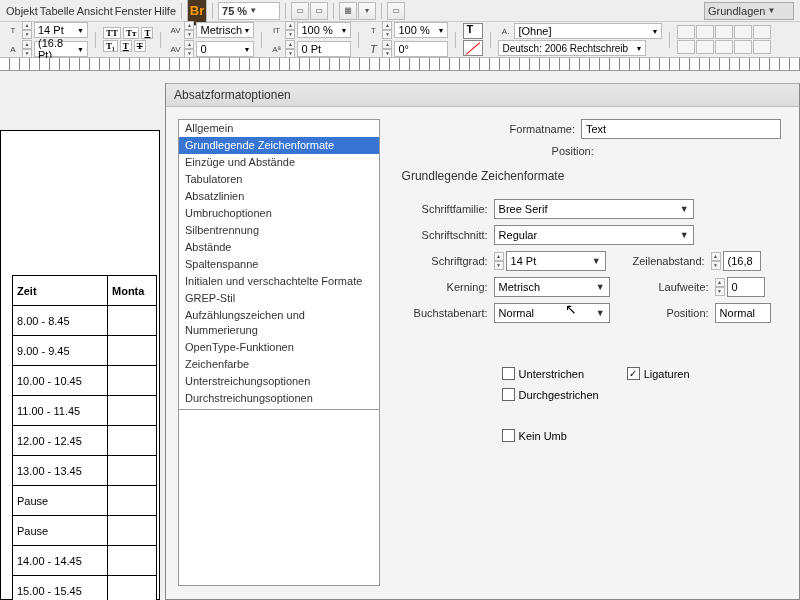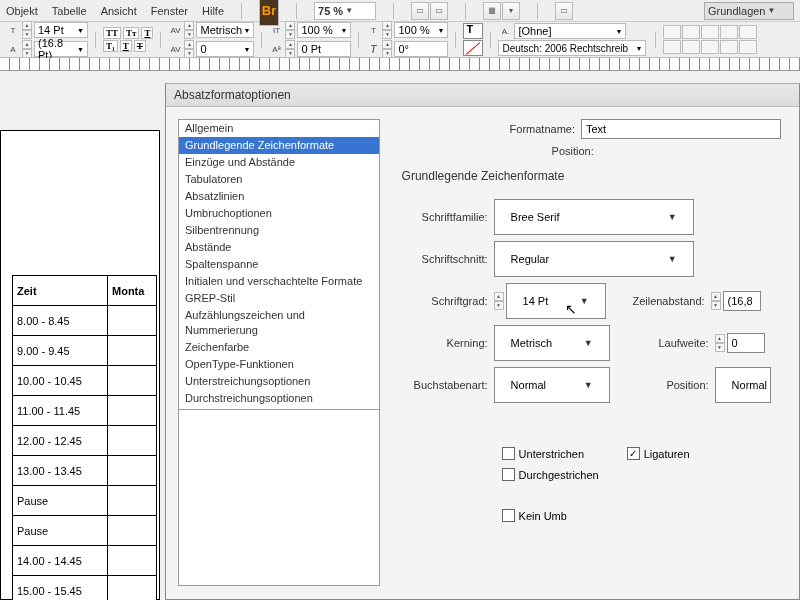--- a/index.html
+++ b/index.html
@@ -1,18 +1,18 @@
 <!DOCTYPE html>
 <html><head>
 <meta charset="utf-8">
 <style>
 * { margin: 0; padding: 0; box-sizing: border-box; font-family: "Segoe UI", Tahoma, sans-serif; font-size: 11px; }
 body { background: #f0f0f0; overflow: hidden; width: 800px; height: 600px; position: relative; }
 
-.menubar { background: #eeeeee; height: 22px; display: flex; align-items: center; padding: 0 6px; gap: 14px; border-bottom: 1px solid #ccc; }
+.menubar { background: #eeeeee; height: 22px; display: flex; align-items: center; padding: 0 6px; gap: 2px; border-bottom: 1px solid #ccc; }
 .menubar span { color: #333; cursor: default; }
 .sep { width: 1px; height: 16px; background: #bbb; margin: 0 3px; }
 .btn-sm { width: 20px; height: 30px; border: 1px solid #bbb; background: #f5f5f5; display: flex; align-items: center; justify-content: center; font-size: 13px; color: #555; }
 .dd { border: 1px solid #bbb; background: #fff; height: 18px; padding: 0 3px; display: flex; align-items: center; gap: 2px; }
 .dd .arrow { font-size: 8px; color: #444; }
 
 .toolbar2 { background: #eeeeee; height: 36px; display: flex; align-items: center; padding: 2px 6px; gap: 4px; border-bottom: 1px solid #bbb; }
 .col { display: flex; flex-direction: column; gap: 1px; }
 .row { display: flex; align-items: center; gap: 2px; }
 .icon-txt { font-size: 8px; color: #444; width: 14px; text-align: center; }
@@ -37,21 +37,21 @@
 .list-scroll::-webkit-scrollbar { width: 14px; }
 .list-scroll::-webkit-scrollbar-thumb { background: #c0c0c0; border: 1px solid #999; }
 .list-item { padding: 1px 6px; color: #333; cursor: default; line-height: 15px; }
 .list-item.selected { background: #3874d1; color: #fff; }
 .list-empty { flex: 1; border-top: 1px solid #999; margin-top: 2px; }
 
 .right-pane { flex: 1; padding: 0 6px; }
 .form-row { display: flex; align-items: center; margin-bottom: 6px; }
 .form-label { width: 92px; text-align: right; padding-right: 6px; color: #333; }
 .form-label-wide { text-align: right; padding-right: 6px; color: #333; }
-.combo { border: 1px solid #888; background: #fff; height: 36px; padding: 0 16px; display: flex; align-items: center; justify-content: space-between; }
+.combo { border: 1px solid #888; background: #fff; height: 20px; padding: 0 4px; display: flex; align-items: center; justify-content: space-between; }
 .combo .arr { font-size: 9px; color: #333; }
 .text-field { border: 1px solid #888; background: #fff; height: 20px; padding: 0 4px; display: flex; align-items: center; }
 
 .section-title { color: #333; margin: 12px 0 16px 0; font-size: 12px; }
 
 .check-area { margin-top: 44px; margin-left: 100px; display: flex; gap: 28px; flex-wrap: wrap; }
 .check-row { display: flex; flex-direction: column; gap: 8px; }
 .chk { display: flex; align-items: center; gap: 4px; }
 .chk-box { width: 13px; height: 13px; border: 1px solid #666; background: #fff; display: flex; align-items: center; justify-content: center; font-size: 10px; color: #000; }
 
@@ -218,21 +218,21 @@
         <span style="position:absolute;top:-1px;left:2px;font-weight:bold;">T</span>
       </div>
     <div style="width:20px;height:16px;border:1px solid #888;background:#fff;position:relative;">
         <div style="width:18px;height:1px;background:red;transform:rotate(-40deg);position:absolute;top:7px;"></div>
       </div>
   </div>
   <div class="sep"></div>
   <div class="col" style="flex:0 0 150px;">
     <div class="row">
       <span class="icon-txt">A.</span>
-      <div class="input-sm" style="width:112px;">
+      <div class="input-sm" style="width:148px;">
           <span>[Ohne]</span>
           <span style="font-size:7px;">▼</span>
         </div>
     </div>
     <div class="row">
       <div class="input-sm" style="width:148px;">
           <span style="font-size:10px;">Deutsch: 2006 Rechtschreib</span>
           <span style="font-size:7px;">▼</span>
         </div>
     </div>
@@ -318,22 +318,22 @@
           <div class="list-item">Einzüge und Abstände</div>
           <div class="list-item">Tabulatoren</div>
           <div class="list-item">Absatzlinien</div>
           <div class="list-item">Umbruchoptionen</div>
           <div class="list-item">Silbentrennung</div>
           <div class="list-item">Abstände</div>
           <div class="list-item">Spaltenspanne</div>
           <div class="list-item">Initialen und verschachtelte Formate</div>
           <div class="list-item">GREP-Stil</div>
           <div class="list-item">Aufzählungszeichen und Nummerierung</div>
+          <div class="list-item">OpenType-Funktionen</div>
           <div class="list-item">Zeichenfarbe</div>
-          <div class="list-item">OpenType-Funktionen</div>
           <div class="list-item">Unterstreichungsoptionen</div>
           <div class="list-item">Durchstreichungsoptionen</div>
         </div>
       <div class="list-empty"></div>
     </div>
     <div class="right-pane">
       <div class="form-row">
         <div style="width:108px;"></div>
         <span class="form-label-wide">Formatname:</span>
         <div class="text-field" style="width:200px;">

